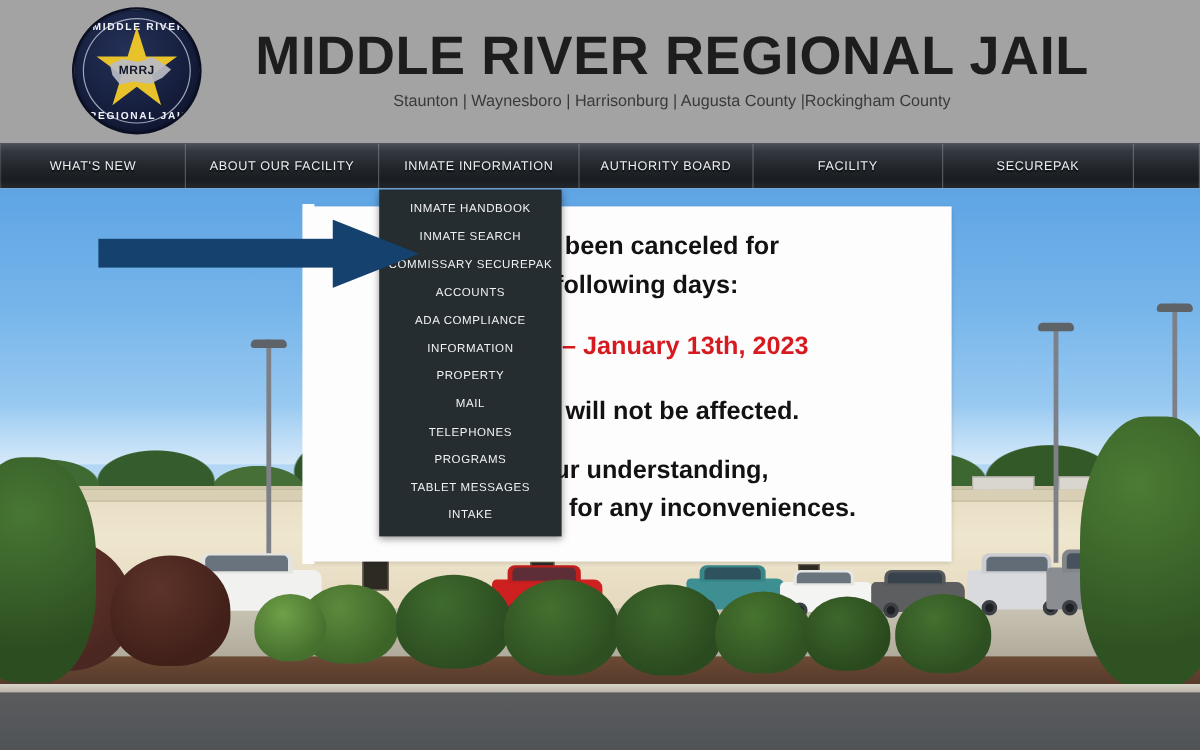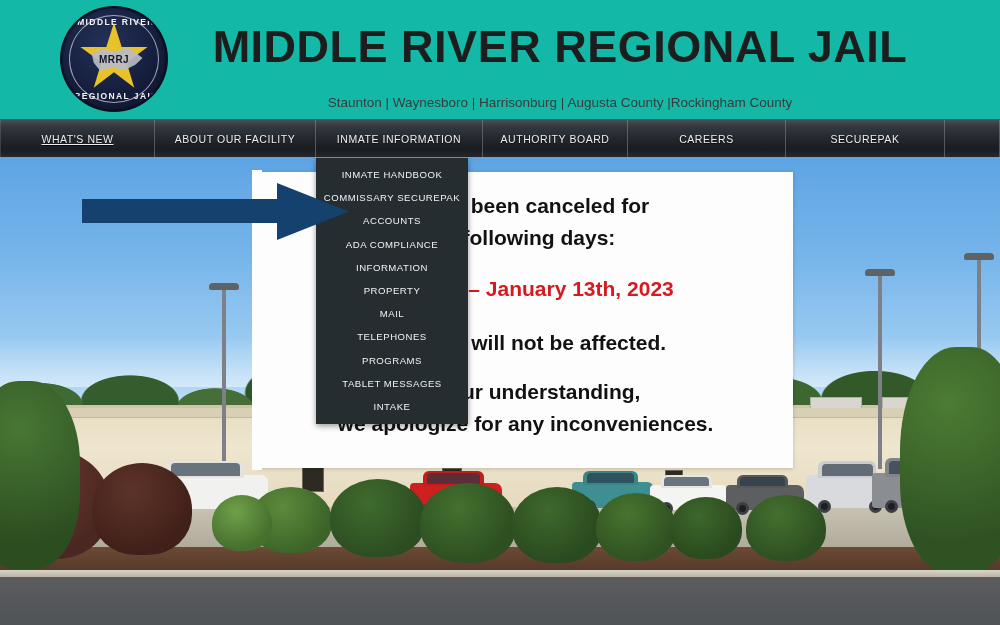--- a/index.html
+++ b/index.html
@@ -6,21 +6,21 @@
   html, body {
     width: 1000px; height: 625px;
     font-family: "Liberation Sans", sans-serif;
     overflow: hidden; background: #fff;
   }
   .page { position: relative; width: 1000px; height: 625px; overflow: hidden; }
 
   
   .header {
     position: absolute; left: 0; top: 0; width: 1000px; height: 119px;
-    background: #14b8a6;
+    background: #a3a3a3;
   }
   .logo-wrap {
     position: absolute; left: 60px; top: 6px; width: 108px; height: 106px;
   }
   .logo-badge {
     position: absolute; left: 0; top: 0; width: 108px; height: 106px;
     border-radius: 50%;
     background: radial-gradient(circle at 42% 34%, #243158 0%, #141c3a 62%, #0c1228 100%);
     border: 2px solid #0a0f22;
     box-shadow: 0 0 2px rgba(0,0,0,.6) inset;
@@ -55,38 +55,38 @@
   }
   .logo-arc.top { top: 9px; }
   .logo-arc.bot { bottom: 9px; }
 
   .title-block { position: absolute; left: 190px; top: 22px; width: 740px; text-align: center; }
   .site-title {
     font-size: 45px; font-weight: bold; color: #1d1d1d;
     letter-spacing: .5px; line-height: 1.1; white-space: nowrap;
   }
   .site-subtitle {
-    margin-top: 23px; font-size: 13.5px; color: #3a3a3a; white-space: nowrap;
+    margin-top: 4px; font-size: 13.5px; color: #3a3a3a; white-space: nowrap;
   }
 
   
   .nav {
     position: absolute; left: 0; top: 119px; width: 1000px; height: 38px;
     background: linear-gradient(to bottom, #4a4f55 0%, #343940 16%, #23272c 52%, #191d22 80%, #24282d 100%);
     display: flex; align-items: stretch;
     border-top: 1px solid #52565c;
   }
   .nav-item {
     display: flex; align-items: center; justify-content: center;
     color: #eceef1; font-size: 10.5px; letter-spacing: .55px;
     border-right: 1px solid rgba(150,155,165,.45);
     white-space: nowrap; padding: 0 6px; cursor: pointer;
     text-shadow: 0 1px 1px rgba(0,0,0,.7);
   }
-  .nav-item:first-child { border-left: 1px solid rgba(150,155,165,.25); text-decoration: underline; }
+  .nav-item:first-child { border-left: 1px solid rgba(150,155,165,.25); }
   .nav-i0 { width: 155px; }
   .nav-i1 { width: 161px; }
   .nav-i2 { width: 167px; }
   .nav-i3 { width: 145px; }
   .nav-i4 { width: 158px; }
   .nav-i5 { width: 159px; }
   .nav-tail { flex: 1; }
 
   
   .hero {
@@ -239,21 +239,21 @@
       <div class="site-title">MIDDLE RIVER REGIONAL JAIL</div>
       <div class="site-subtitle">Staunton | Waynesboro | Harrisonburg | Augusta County |Rockingham County</div>
     </div>
   </div>
 
   <div class="nav">
     <div class="nav-item nav-i0">WHAT'S NEW</div>
     <div class="nav-item nav-i1">ABOUT OUR FACILITY</div>
     <div class="nav-item nav-i2">INMATE INFORMATION</div>
     <div class="nav-item nav-i3">AUTHORITY BOARD</div>
-    <div class="nav-item nav-i4">CAREERS</div>
+    <div class="nav-item nav-i4">FACILITY</div>
     <div class="nav-item nav-i5">SECUREPAK</div>
     <div class="nav-item nav-tail"></div>
   </div>
 
   <div class="hero">
     <div class="sky"></div>
     <div class="haze"></div>
     <div class="treeline"></div>
 
     <div class="building">
@@ -370,20 +370,21 @@
 
   <div class="white-strip"></div>
 
   <div class="arrow">
     <div class="arrow-shaft"></div>
     <div class="arrow-head"></div>
   </div>
 
   <div class="dropdown">
     <div class="dd-item">INMATE HANDBOOK</div>
+    <div class="dd-item">INMATE SEARCH</div>
     <div class="dd-item">COMMISSARY SECUREPAK</div>
     <div class="dd-item">ACCOUNTS</div>
     <div class="dd-item">ADA COMPLIANCE</div>
     <div class="dd-item">INFORMATION</div>
     <div class="dd-item">PROPERTY</div>
     <div class="dd-item">MAIL</div>
     <div class="dd-item">TELEPHONES</div>
     <div class="dd-item">PROGRAMS</div>
     <div class="dd-item">TABLET MESSAGES</div>
     <div class="dd-item">INTAKE</div>

